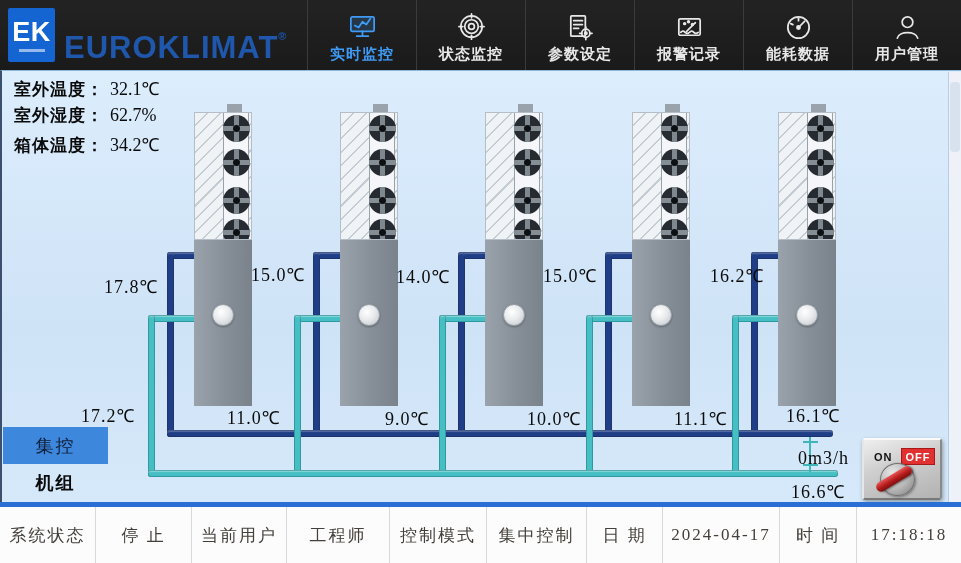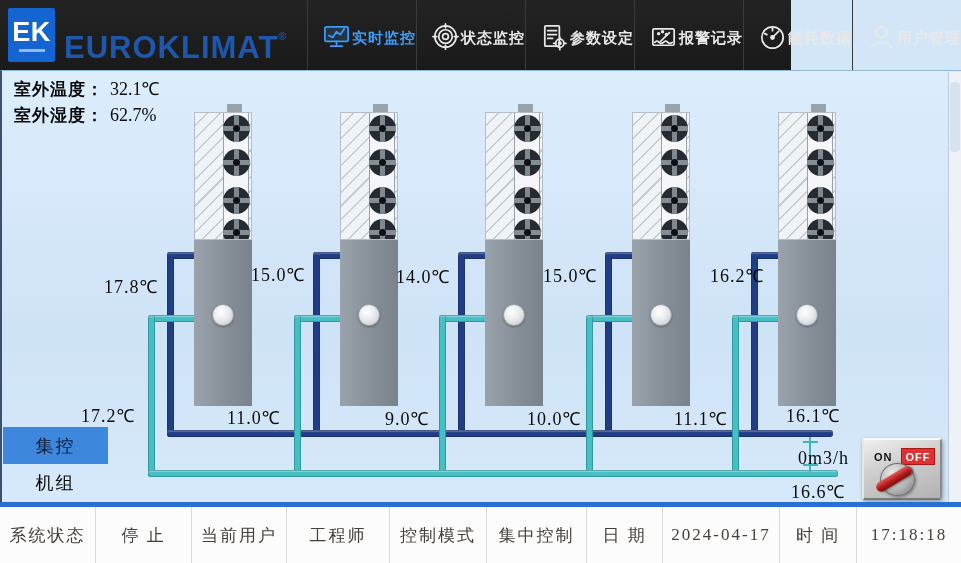--- a/index.html
+++ b/index.html
@@ -1,31 +1,31 @@
 <!DOCTYPE html>
 <html><head>
 <meta charset="utf-8">
 <style>
   * { margin:0; padding:0; box-sizing:border-box; }
   html,body { width:961px; height:563px; background:#888; }
   body { font-family:"Liberation Sans", sans-serif; }
   .screen { position:relative; width:961px; height:563px; overflow:hidden; background:#d3e6f8; }
 
   
-  .header { position:absolute; left:0; top:0; width:791px; height:70px;
+  .header { position:absolute; left:0; top:0; width:961px; height:70px;
     background:linear-gradient(180deg,#232323,#1a1a1a); }
   .ek-logo { position:absolute; left:8px; top:8px; width:47px; height:54px; background:#1464d2;
     border-radius:2px; display:flex; flex-direction:column; align-items:center; justify-content:center; }
   .ek-logo .ek-txt { color:#fff; font-size:27px; font-weight:900; letter-spacing:0.5px; line-height:1; }
   .ek-logo .ek-sub { width:26px; height:3px; background:rgba(255,255,255,.55); margin-top:3px; }
   .brand { position:absolute; left:64px; top:18px; font-size:31px; font-weight:900; color:#1e57ab;
     letter-spacing:1px; white-space:nowrap;margin-top:12px; }
   .brand sup { font-size:11px; vertical-align:18px; }
   .menu { position:absolute; left:307px; top:0; width:654px; height:70px; display:flex; }
-  .menu-item { flex:1; display:flex; flex-direction:row; align-items:center; justify-content:flex-end;
+  .menu-item { flex:1; display:flex; flex-direction:column; align-items:center; justify-content:center;
     border-left:1px solid #3b3b3b; color:#e8e8e8; cursor:pointer; padding-top:5px; }
   .menu-item svg { width:31px; height:31px; stroke:currentColor; fill:none; stroke-width:1.8;
     stroke-linecap:round; stroke-linejoin:round; }
   .menu-item .m-label { font-size:15px; font-weight:bold; margin-top:2px; letter-spacing:1px; }
   .menu-item.active { color:#3f9bf5; }
 
   
   .main-bg { position:absolute; left:0; top:70px; width:961px; height:433px;
     background:linear-gradient(180deg,#dcedfc 0%,#cfe3f7 60%,#d6e9fa 100%);
     border-left:2px solid #3d4f6e; border-top:1px solid #8fb7d8; }
@@ -190,20 +190,24 @@
 
   <div class="env">
     <div class="env-row">
       <span class="env-label">室外温度：</span>
       <span class="env-value">32.1℃</span>
     </div>
     <div class="env-row">
       <span class="env-label">室外湿度：</span>
       <span class="env-value">62.7%</span>
     </div>
+    <div class="env-row">
+      <span class="env-label">箱体温度：</span>
+      <span class="env-value">34.2℃</span>
+    </div>
   </div>
 
   <div class="pipe p-blue p-h" style="left:167px; top:252px; width:32px;"></div>
   <div class="pipe p-blue p-v" style="left:167px; top:252px; height:185px;"></div>
   <div class="pipe p-blue p-h" style="left:313px; top:252px; width:32px;"></div>
   <div class="pipe p-blue p-v" style="left:313px; top:252px; height:185px;"></div>
   <div class="pipe p-blue p-h" style="left:458px; top:252px; width:32px;"></div>
   <div class="pipe p-blue p-v" style="left:458px; top:252px; height:185px;"></div>
   <div class="pipe p-blue p-h" style="left:605px; top:252px; width:32px;"></div>
   <div class="pipe p-blue p-v" style="left:605px; top:252px; height:185px;"></div>
@@ -313,21 +317,21 @@
   <div class="temp" style="left:227px; top:405px;">11.0℃</div>
   <div class="temp" style="left:385px; top:406px;">9.0℃</div>
   <div class="temp" style="left:527px; top:406px;text-align:right;">10.0℃</div>
   <div class="temp" style="left:674px; top:406px;">11.1℃</div>
   <div class="temp" style="left:786px; top:403px;">16.1℃</div>
 
   <div class="temp" style="left:798px; top:448px;">0m3/h</div>
   <div class="temp" style="left:791px; top:479px;">16.6℃</div>
 
   <div class="tab active" style="top:427px;">集控</div>
-  <div class="tab plain" style="top:464px;">机组</div>
+  <div class="tab plain" style="top:464px;font-weight:bold;">机组</div>
 
   <div class="switch">
     <div class="sw-on">ON</div>
     <div class="sw-off">OFF</div>
     <div class="knob"></div>
     <div class="lever"></div>
   </div>
 
   <div class="scrollbar">
     <div class="scroll-thumb"></div>

